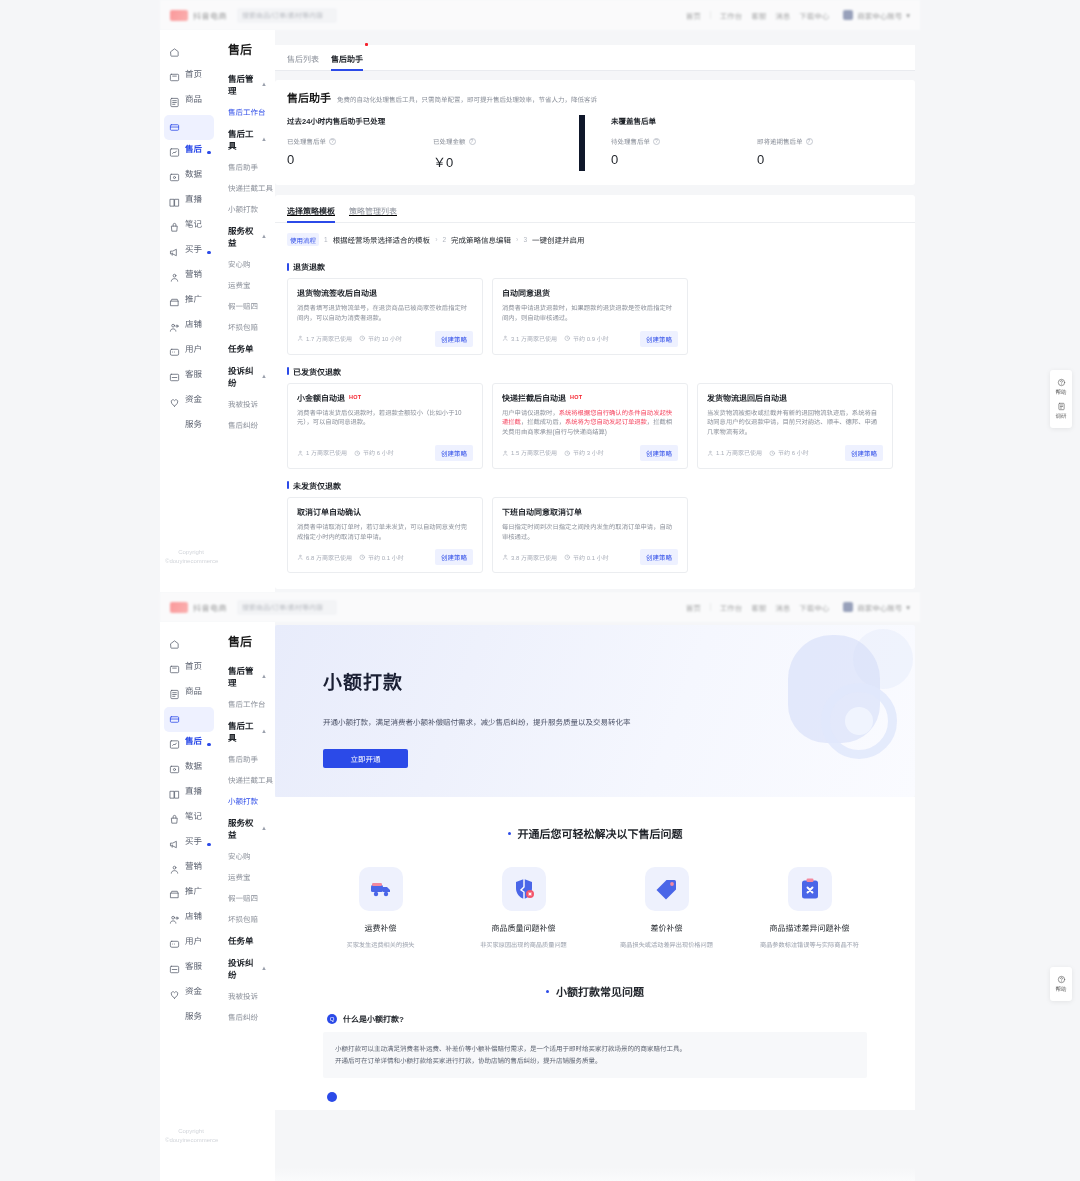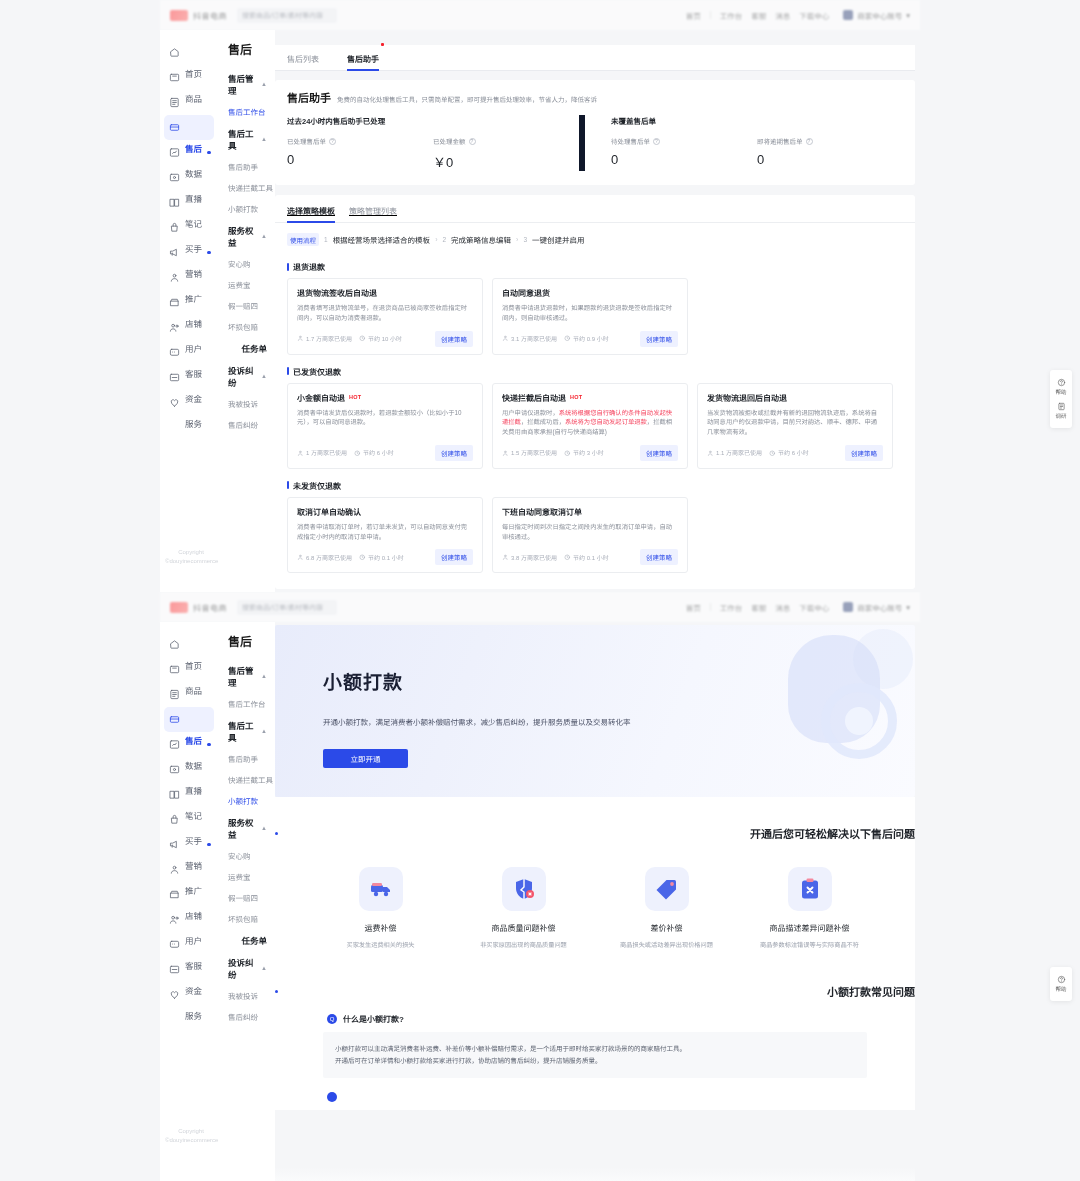--- a/index.html
+++ b/index.html
@@ -55,21 +55,21 @@
   .rail-label { white-space: nowrap; margin-top: 40px; }
   .reddot { width: 3.5px; height: 3.5px; border-radius: 50%; background: #2b4ae8; flex: none; }
 
   
   .submenu {
     position: absolute; left: 218px; width: 57px;
     background: #ffffff; padding: 8px 0 0 0;
   }
   .submenu .page-title { font-size: 12px; font-weight: bold; color: #1a1a1a; padding: 2px 0 10px 10px; }
   .sub-group {
-    display: flex; align-items: center; justify-content: flex-end;
+    display: flex; align-items: center; justify-content: space-between;
     font-size: 8.5px; font-weight: bold; color: #1f2329;
     padding: 5px 8px 5px 10px; cursor: pointer;
   }
   .sub-group.plain { cursor: default; }
   .caret { font-size: 6px; color: #9aa0ac; }
   .sub-item {
     font-size: 7.5px; color: #8a8f99; padding: 5px 8px 5px 10px; cursor: pointer; white-space: nowrap;
   }
   .sub-item.active { color: #2b4ae8; }
 
@@ -170,21 +170,21 @@
   }
   .hero-inner { position: relative; padding: 42px 0 0 48px; }
   .hero-title { font-size: 19px; font-weight: bold; color: #1a1f33; letter-spacing: 1px; }
   .hero-sub { font-size: 7.5px; color: #4a5065; margin-top: 22px; }
   .hero-btn {
     margin-top: 22px; width: 85px; height: 19px; background: #2b4ae8; border: none;
     border-radius: 2px; color: #fff; font-size: 7.5px; cursor: pointer; font-family: inherit;
   }
 
   .panel2 { background: #fff; }
-  .center-head { display: flex; align-items: center; justify-content: space-between; gap: 7px; padding: 28px 0 0 0; }
+  .center-head { display: flex; align-items: center; justify-content: center; gap: 7px; padding: 28px 0 0 0; }
   .center-head .dot { width: 3px; height: 3px; background: #2b4ae8; border-radius: 50%; }
   .center-head .ttl { font-size: 11px; font-weight: bold; color: #1f2329; }
 
   .benefits { display: flex; padding: 26px 34px 0 34px; }
   .bene { flex: 1; text-align: center; }
   .bene .ibox {
     width: 44px; height: 44px; margin: 0 auto; border-radius: 10px; background: #eef1fd;
     display: flex; align-items: center; justify-content: center;
   }
   .bene .ibox svg { width: 24px; height: 24px; display: block; }
@@ -403,21 +403,21 @@
         <div class="sub-item">我被投诉</div>
         <div class="sub-item">售后纠纷</div>
       </div>
     <div class="copyright" id="cr1" style="top:548px;">
         <div>Copyright</div>
         <div>©douyinecommerce</div>
       </div>
 
     <div class="content" style="top:45px;">
 
-      <div style="display:flex;gap:28px;padding:0 0 0 12px;border-bottom:1px solid #e9ebef;background:#fff;" id="tabs1">
+      <div style="display:flex;gap:12px;padding:0 0 0 12px;border-bottom:1px solid #e9ebef;background:#fff;" id="tabs1">
           <div class="tab" style="padding-top:8px;"><span>售后列表</span></div>
           <div class="tab active" style="padding-top:8px;"><span>售后助手</span><span class="newdot"></span></div>
         </div>
 
       <div class="card" style="margin-top:9px;">
         <div class="asst-head">
           <span class="asst-title">售后助手</span>
           <span class="asst-sub">免费的自动化处理售后工具，只需简单配置，即可提升售后处理效率，节省人力，降低客诉</span>
         </div>
         <div class="stats">

